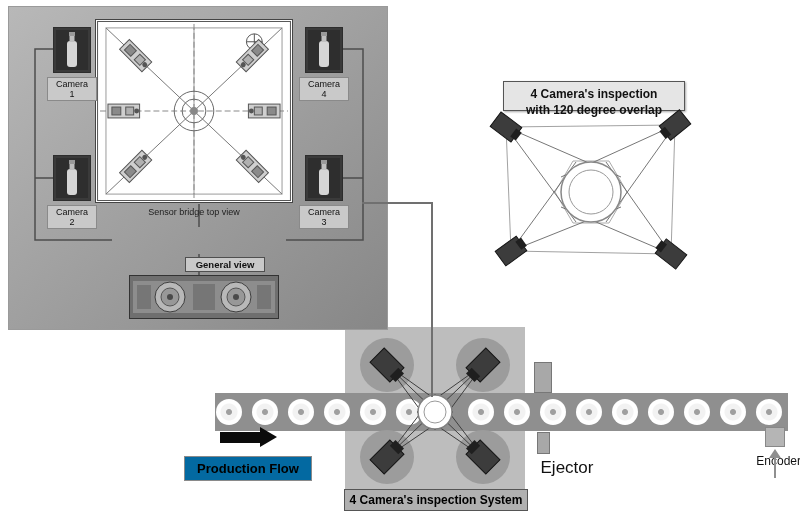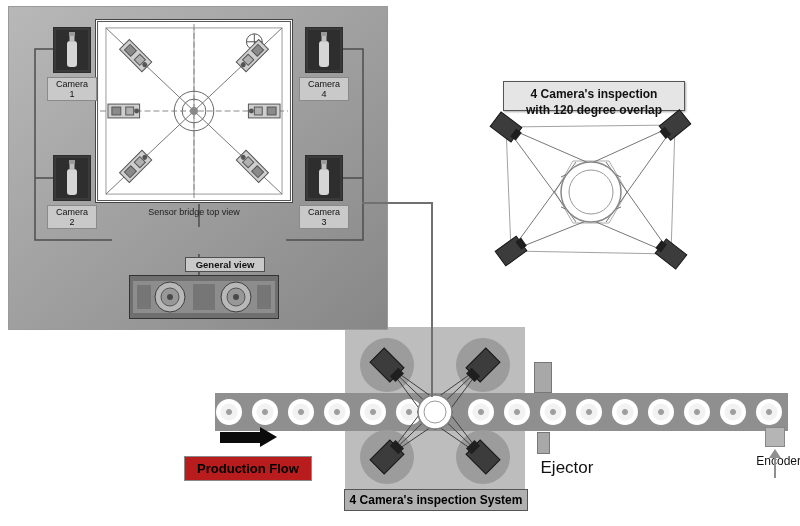--- a/index.html
+++ b/index.html
@@ -35,21 +35,21 @@
   .zone { position:absolute; left:345px; top:327px; width:180px; height:162px; background:#bdbdbd; }
   .conveyor { position:absolute; left:215px; top:393px; width:573px; height:38px; background:#8f8f8f; }
   .product { position:absolute; top:6px; width:26px; height:26px; border-radius:50%;
              background:radial-gradient(circle,#9f9f9f 0 2.5px,#f2f2f2 3.5px 8px,#ffffff 9px); }
   .zone-art { position:absolute; left:345px; top:327px; }
   .connectors { position:absolute; left:0; top:0; pointer-events:none; }
 
   .flow-shaft { position:absolute; left:220px; top:432px; width:40px; height:11px; background:#0b0b0b; }
   .flow-head  { position:absolute; left:260px; top:427px; width:0; height:0;
                 border-top:10.5px solid transparent; border-bottom:10.5px solid transparent; border-left:17px solid #0b0b0b; }
-  .flow-label { position:absolute; left:184px; top:456px; width:128px; height:25px; background:#b91c1c;
+  .flow-label { position:absolute; left:184px; top:456px; width:128px; height:25px; background:#0369a1;
                 border:1px solid #8a8a8a; text-align:center; font-weight:bold; font-size:13px; line-height:23px; color:#000; }
 
   .ejector-upper { position:absolute; left:534px; top:362px; width:18px; height:31px; background:#a8a8a8; border:1px solid #777; }
   .ejector-lower { position:absolute; left:537px; top:432px; width:13px; height:22px; background:#a8a8a8; border:1px solid #777; }
   .ejector-label { position:absolute; left:534px; top:458px; width:66px; text-align:center; font-size:17px; color:#111; }
 
   .encoder-box  { position:absolute; left:765px; top:427px; width:20px; height:20px; background:#b5b5b5; border:1px solid #888; }
   .encoder-label{ position:absolute; left:731px; top:454px; width:70px; text-align:right; font-size:12px; color:#111; }
   .encoder-arrow-line { position:absolute; left:774px; top:457px; width:2px; height:21px; background:#8f8f8f; }
   .encoder-arrow-head { position:absolute; left:769px; top:449px; width:0; height:0;

